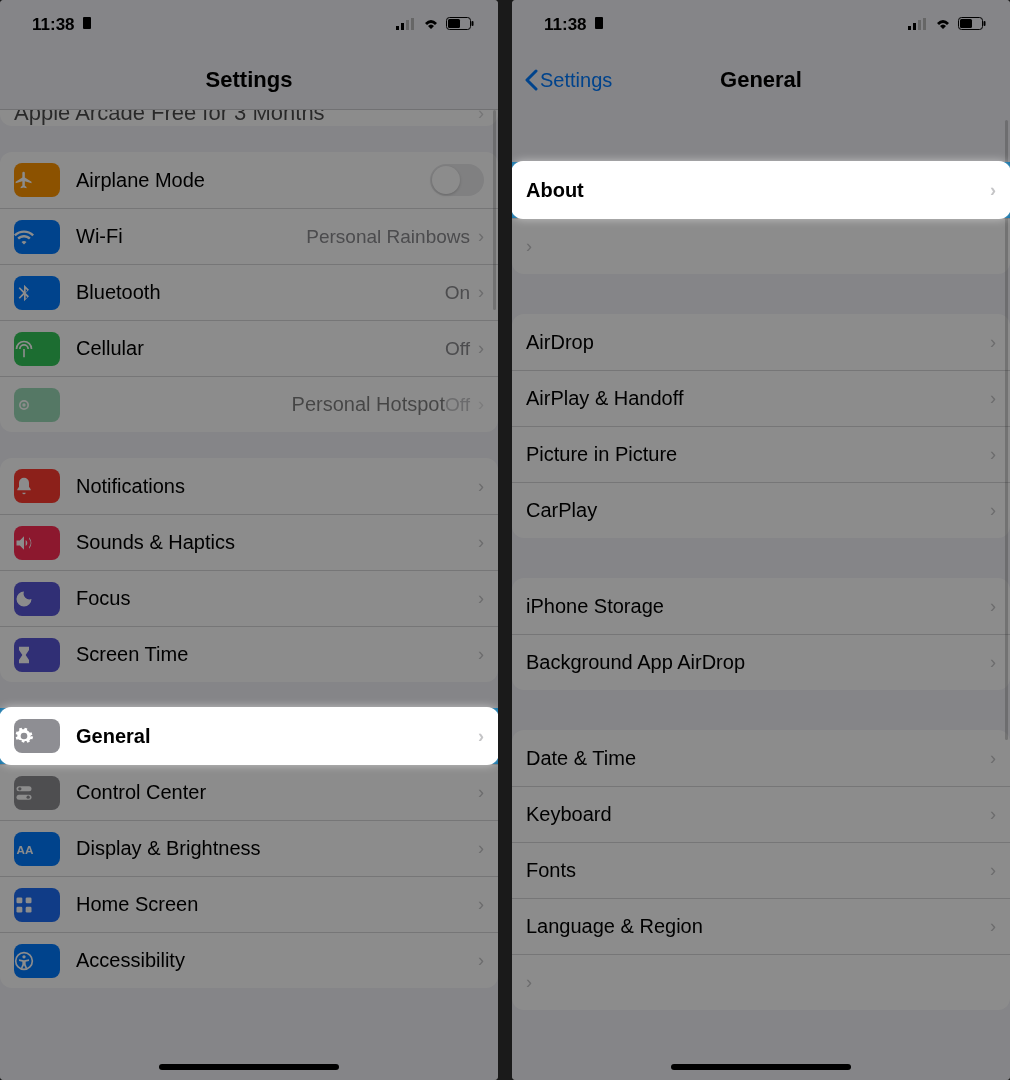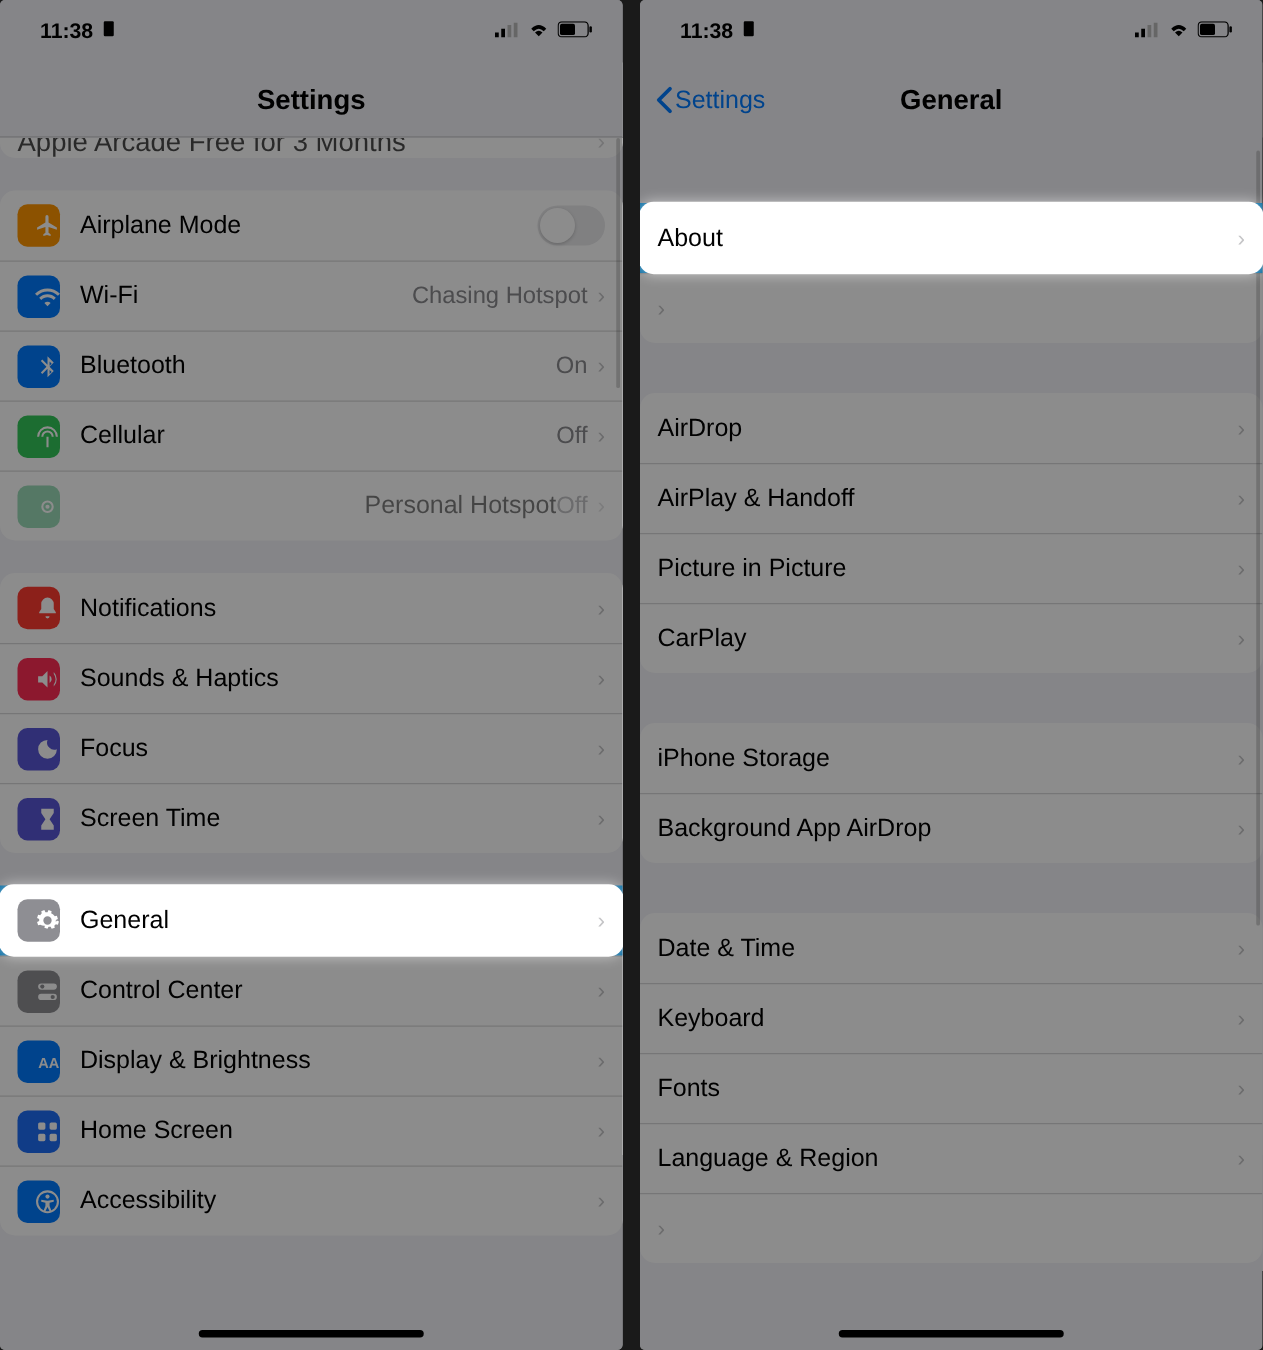--- a/index.html
+++ b/index.html
@@ -91,28 +91,28 @@
     display:flex;
     align-items:center;
     min-height:56px;
     padding: 0 14px;
     border-top:0.5px solid rgba(60,60,67,0.2);
     cursor:pointer;
     position:relative;
   }
   .row:first-child { border-top:none; }
   .row .app-icon {
-    width:34px;
+    width:46px;
     height:34px;
     border-radius:8px;
     margin-right:16px;
     flex-shrink:0;
     display:flex;
     align-items:center;
-    justify-content:flex-end;
+    justify-content:flex-start;
   }
   .row-label {
     flex:1;
     font-size:20px;
     color:#000;
   }
   .row-detail {
     font-size:19px;
     color:#8a8a8e;
     margin-right:8px;
@@ -134,20 +134,21 @@
     width:28px;height:28px;
     background:#fff;
     border-radius:50%;
     top:2px;left:2px;
     box-shadow:0 1px 3px rgba(0,0,0,0.2);
   }
   .row.dim .row-label, .row.dim .row-detail, .row.dim .chevron { opacity:0.5;text-align:right; }
   .row.highlight {
     z-index:100;
     background:#0369a1;
+    font-weight:bold;
   }
   
   .row.highlight::before{
     content:"";
     position:absolute;
     inset:-1px;
     background:#fff;
     z-index:-1;
     border-radius:12px;
     box-shadow: 0 0 10px rgba(255,255,255,0.5);
@@ -240,21 +241,21 @@
         <span class="row-label">Airplane Mode</span>
         <span class="toggle"></span>
       </div>
       <div class="row">
         <span class="app-icon ic-blue">
             <svg viewBox="0 0 24 24">
               <path d="M12 21l-3-3c1.7-1.7 4.3-1.7 6 0l-3 3zm-6-6l-2-2c4.4-4.4 11.6-4.4 16 0l-2 2c-3.3-3.3-8.7-3.3-12 0zm-4-4l-2-2c6.6-6.6 17.4-6.6 24 0l-2 2c-5.5-5.5-14.5-5.5-20 0z"></path>
             </svg>
           </span>
         <span class="row-label">Wi-Fi</span>
-        <span class="row-detail">Chasing Hotspot</span>
+        <span class="row-detail">Personal Rainbows</span>
         <span class="chevron">›</span>
       </div>
       <div class="row">
         <span class="app-icon ic-blue">
             <svg viewBox="0 0 24 24">
               <path d="M12 2v8L7 5l-1.4 1.4L11 12l-5.4 5.6L7 19l5-5v8l6-6-4-4 4-4-6-6zm2 5l2 2-2 2V7zm0 8l2 2-2 2v-4z"></path>
             </svg>
           </span>
         <span class="row-label">Bluetooth</span>
         <span class="row-detail">On</span>

